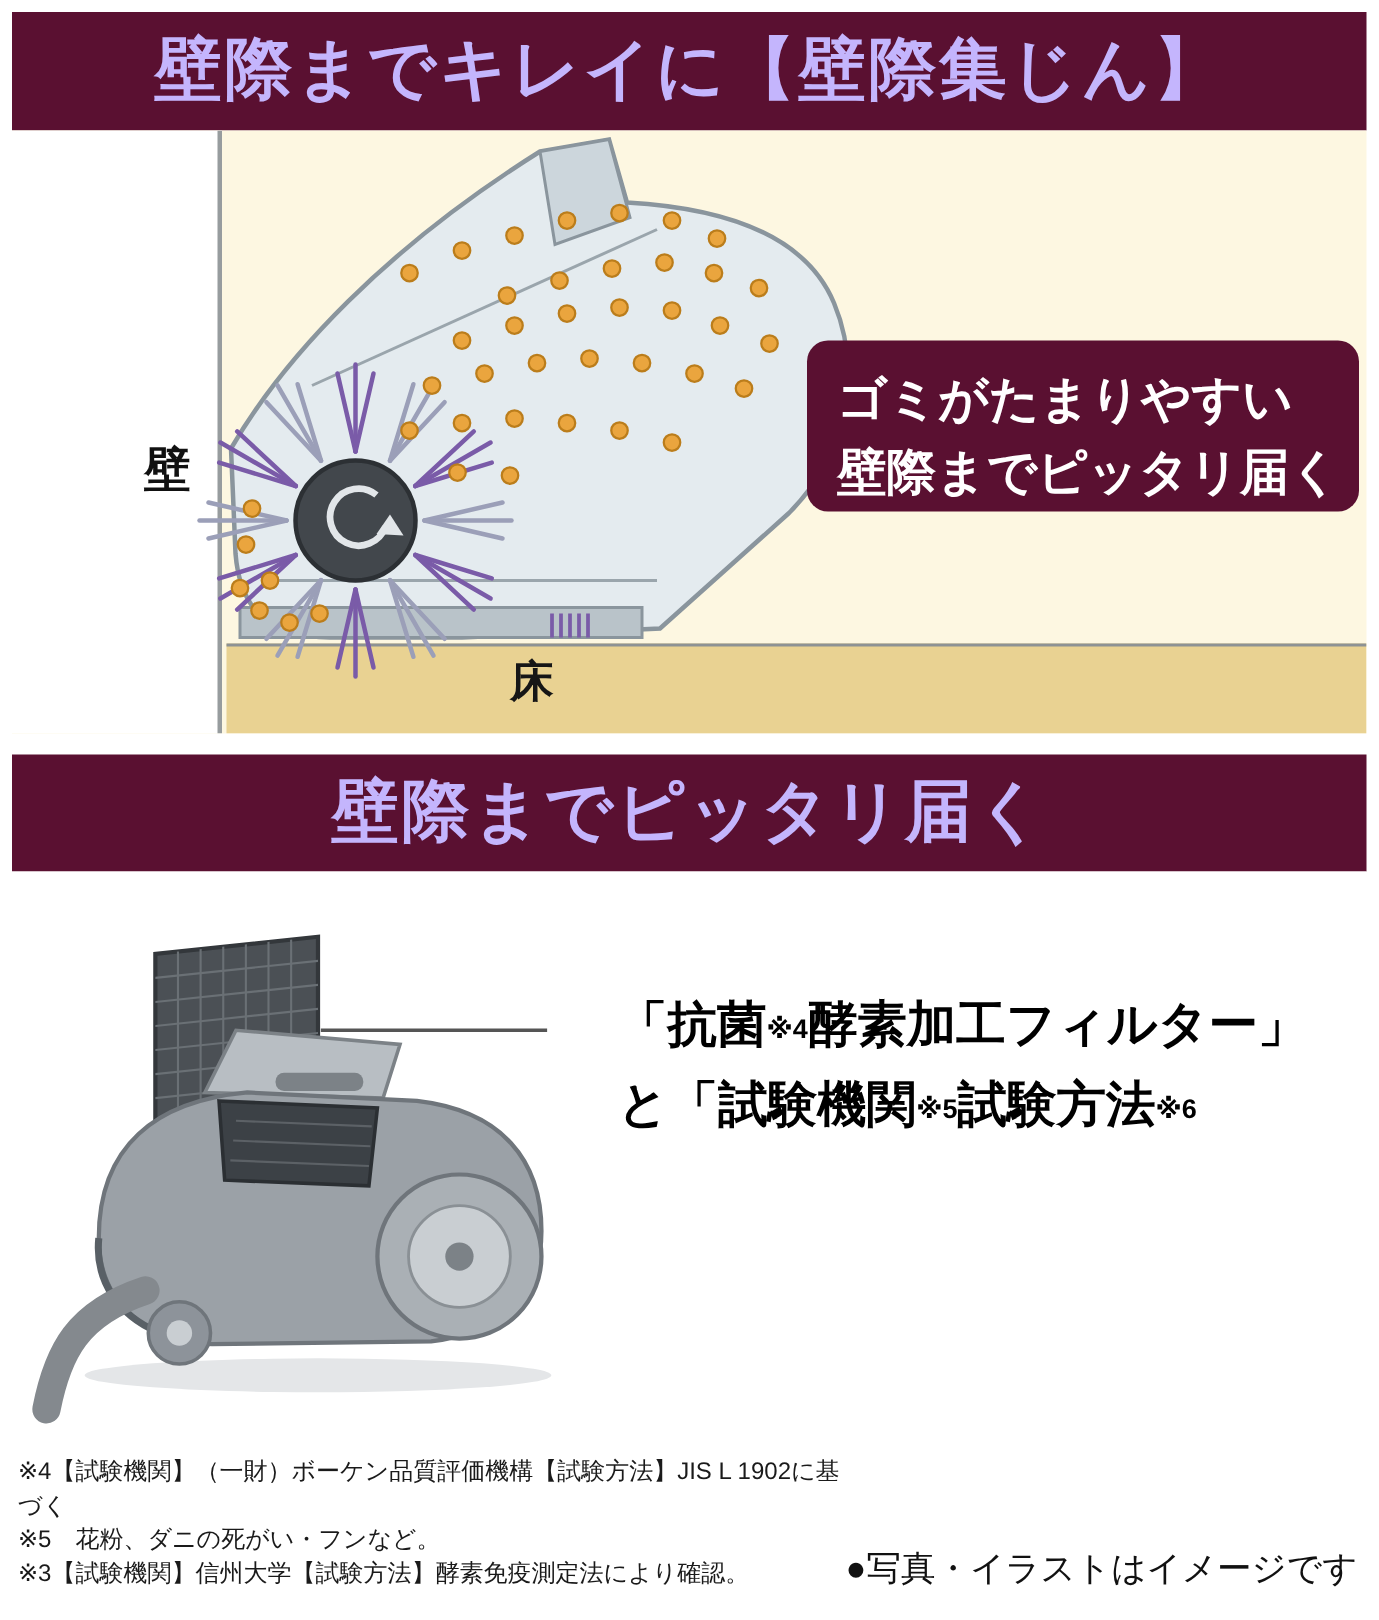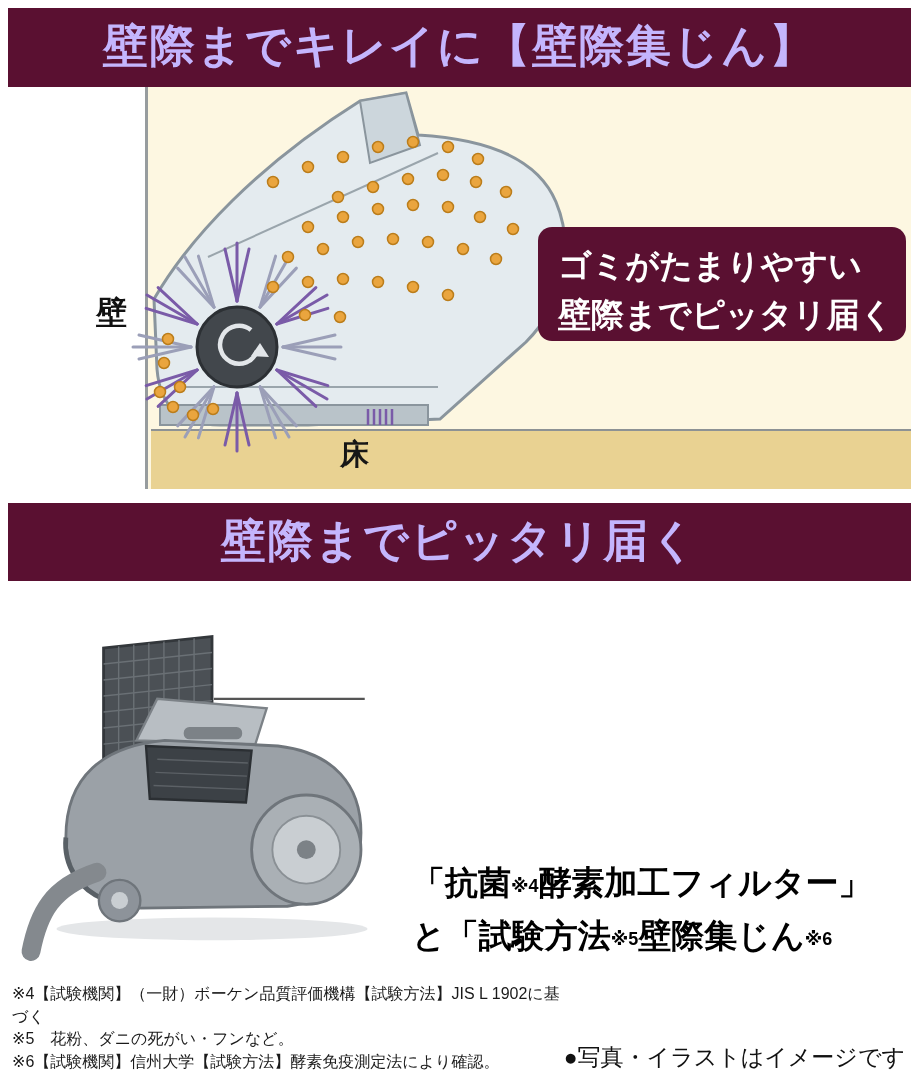--- a/index.html
+++ b/index.html
@@ -20,21 +20,21 @@
   .floor-band { position: absolute; left: 143px; right: 0; bottom: 0; height: 60px; background: #e9d292; border-top: 2px solid #8d9294; }
   .floor-label { position: absolute; left: 332px; bottom: 14px; font-size: 29px; font-weight: bold; color: #161616; }
   .diagram-svg { position: absolute; left: 0; top: 0; width: 903px; height: 402px; }
   .callout {
     position: absolute; left: 530px; top: 140px; width: 368px; height: 114px;
     background: #5a1031; border-radius: 14px; color: #ffffff;
     font-size: 33px; font-weight: bold; line-height: 1.5; padding: 14px 0 0 20px;
   }
 
   
-  .filter-section { display: flex; padding: 46px 6px 10px 6px; background: #ffffff; align-items: flex-end; }
+  .filter-section { display: flex; padding: 34px 6px 10px 6px; background: #ffffff; }
   .vacuum-illustration { width: 396px; height: 336px; flex: none; }
   .filter-text { font-size: 33px; font-weight: bold; color: #000; line-height: 1.6; padding-top: 42px; padding-left: 2px; }
   .filter-text .ref { font-size: 18px; font-weight: bold; vertical-align: 2px; }
 
   
   .footnotes { display: flex; align-items: flex-end; padding: 10px 6px 12px 4px; }
   .footnote-lines { font-size: 16px; color: #1a1a1a; line-height: 1.42; }
   .disclaimer { font-size: 23px; color: #111; white-space: nowrap; padding-bottom: 1px; }
 </style>
 </head>
@@ -197,26 +197,26 @@
       <g>
         <circle cx="112" cy="282" r="22" fill="#8d939a" stroke="#6f757b" stroke-width="2.5"></circle>
         <circle cx="112" cy="282" r="9" fill="#c9ced2"></circle>
       </g>
 
       <path d="M88,252 C40,268 26,295 18,336" fill="none" stroke="#84898e" stroke-width="20" stroke-linecap="round"></path>
     </svg>
 
     <div class="filter-text">
       <span>「抗菌</span><span class="ref">※4</span><span>酵素加工フィルター」</span><br>
-      <span>と「試験方法</span><span class="ref">※5</span><span>壁際集じん</span><span class="ref">※6</span><br>
+      <span>と「試験機関</span><span class="ref">※5</span><span>試験方法</span><span class="ref">※6</span><br>
     </div>
   </div>
 
   <div class="footnotes">
     <div class="footnote-lines">
       <div>※4【試験機関】（一財）ボーケン品質評価機構【試験方法】JIS L 1902に基づく</div>
       <div>※5　花粉、ダニの死がい・フンなど。</div>
-      <div>※6【試験機関】信州大学【試験方法】酵素免疫測定法により確認。</div>
+      <div>※3【試験機関】信州大学【試験方法】酵素免疫測定法により確認。</div>
     </div>
     <div class="disclaimer">●写真・イラストはイメージです</div>
   </div>
 
 </div>
 
 </body></html>

